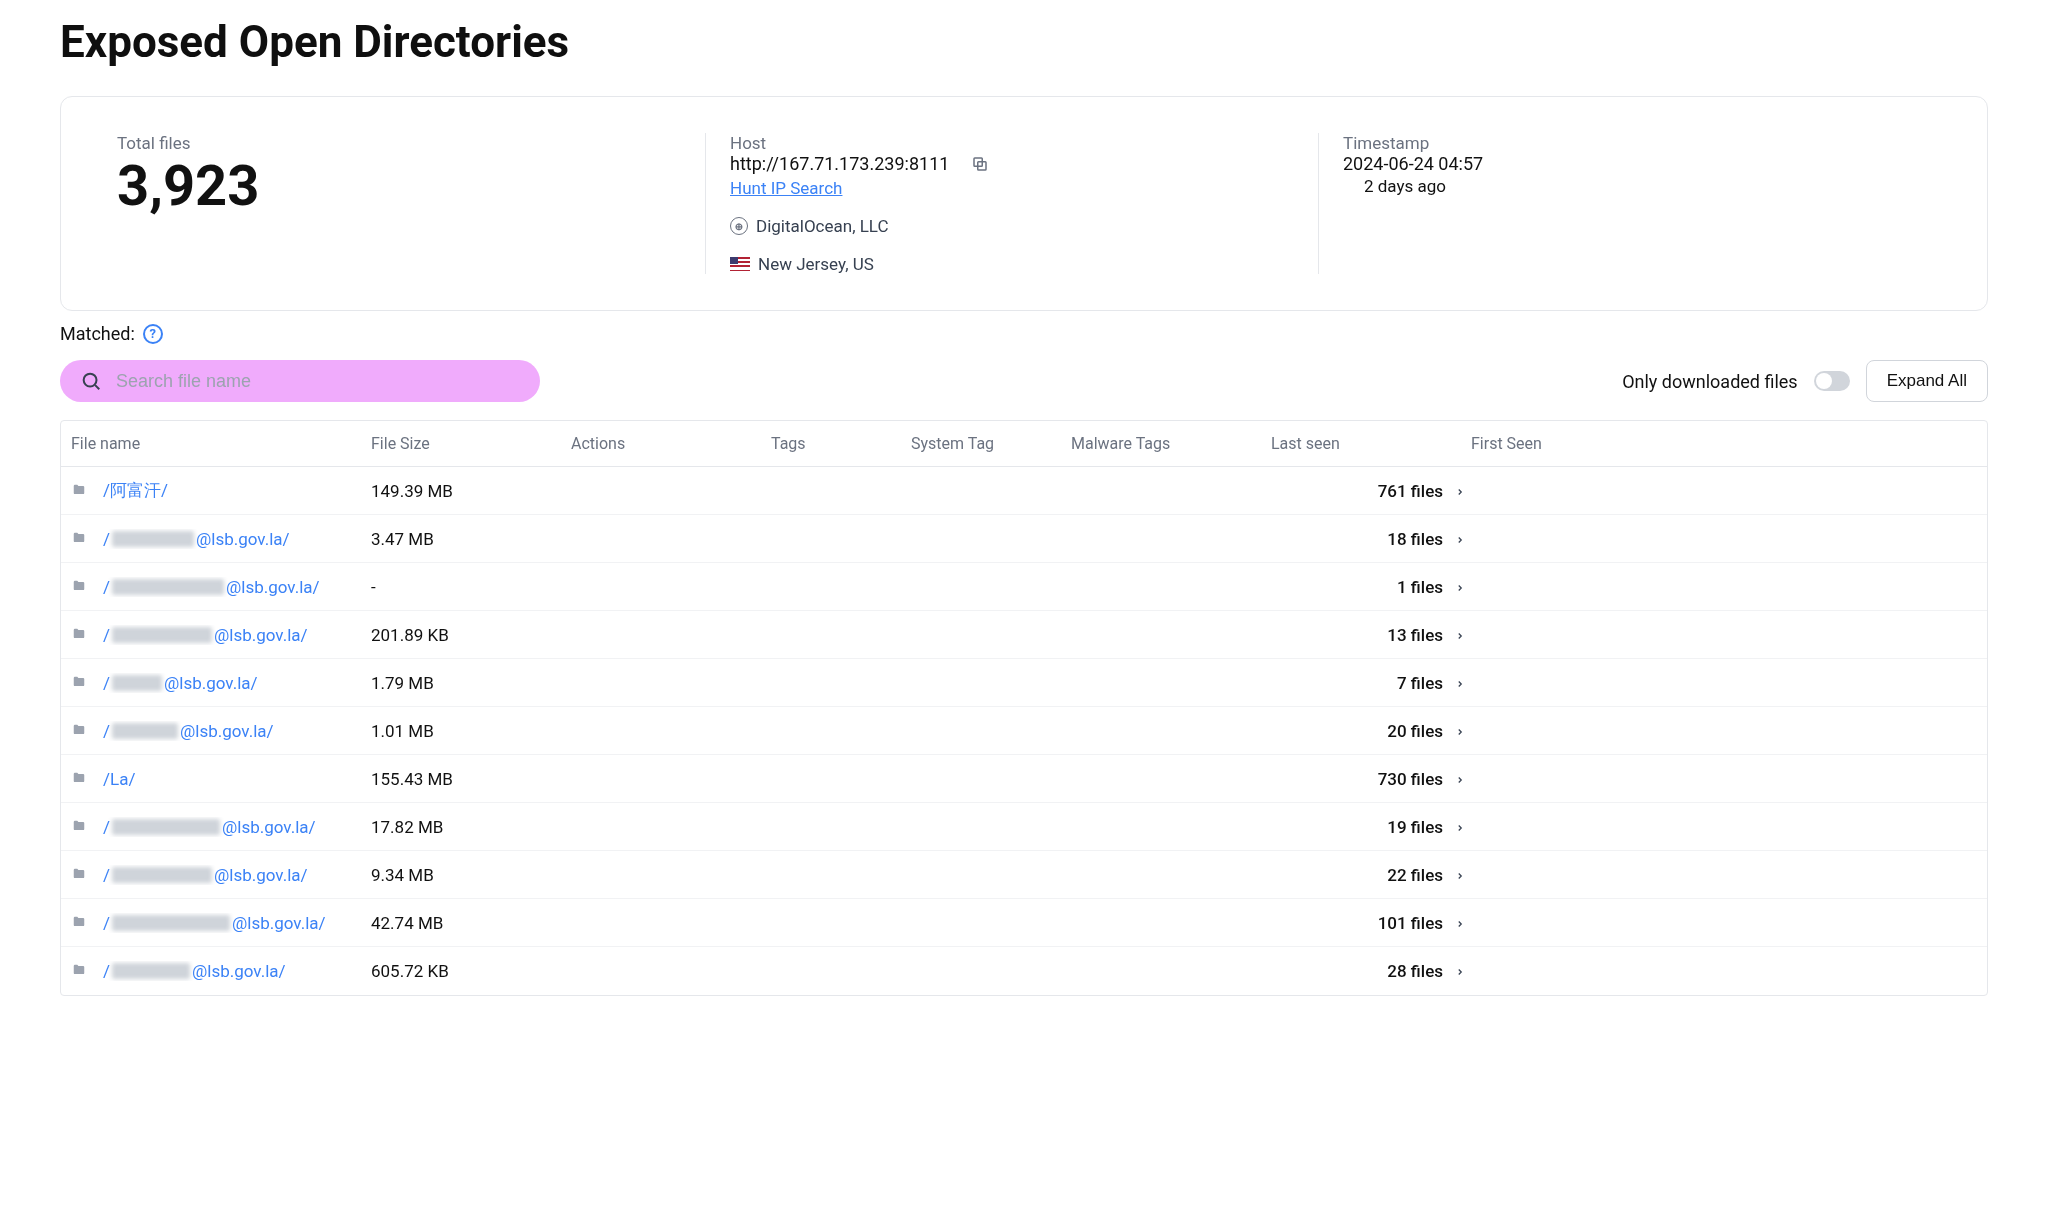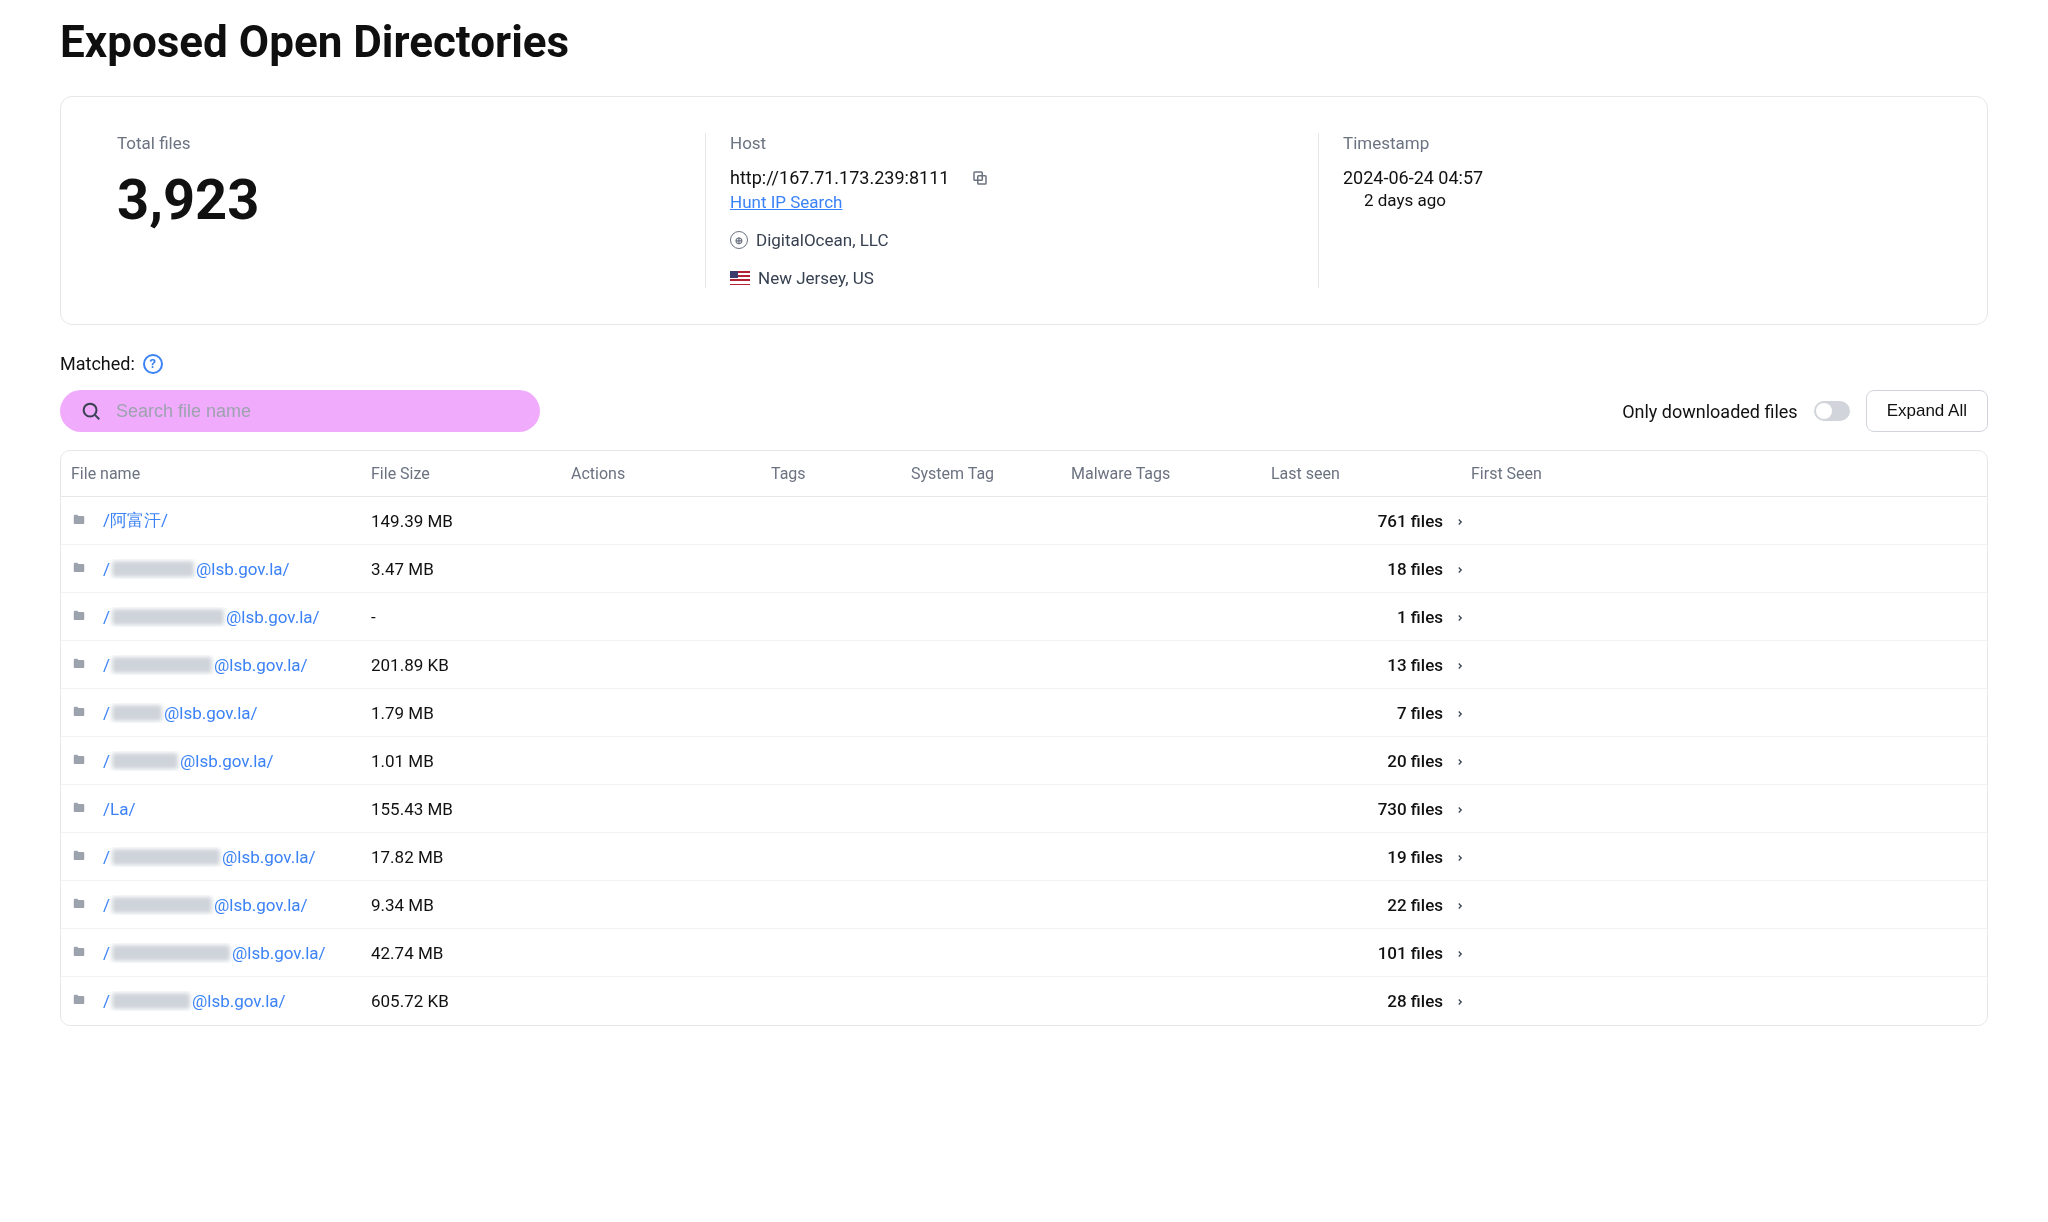--- a/index.html
+++ b/index.html
@@ -25,21 +25,21 @@
   .summary-col {
     flex: 1;
     padding: 0 24px;
     border-right: 1px solid #e5e7eb;
   }
   .summary-col:first-child { padding-left: 0; }
   .summary-col:last-child { border-right: none; }
   .summary-label {
     font-size: 17px;
     color: #6b7280;
-    margin-bottom: 14px;
+    margin-bottom: 0;
   }
   .big-number {
     font-size: 56px;
     font-weight: 700;
     color: #111;
   }
   .host-url-row {
     display: flex;
     align-items: center;
     gap: 22px;
@@ -91,21 +91,21 @@
     width: 8px; height: 7px;
     background: #3c3b6e;
   }
   .ts-value { font-size: 18px; color: #111; }
   .ts-ago { font-size: 17px; color: #111; margin-top: 2px; margin-left: 21px; }
 
   .matched-row {
     display: flex;
     align-items: center;
     gap: 8px;
-    margin-top: 28px;
+    margin-top: 12px;
     font-size: 18px;
     color: #111;
   }
   .help-icon {
     width: 20px; height: 20px;
     border: 2px solid #3b82f6;
     color: #3b82f6;
     border-radius: 50%;
     display: inline-flex;
     align-items: center;
@@ -164,21 +164,21 @@
     background: #fff;
     padding: 10px 20px;
     font-size: 17px;
     color: #111;
     cursor: pointer;
   }
 
   .table-wrap {
     margin-top: 18px;
     border: 1px solid #e5e7eb;
-    border-radius: 10px;
+    border-radius: 4px;
     overflow: hidden;
   }
   .thead, .trow {
     display: grid;
     grid-template-columns: 300px 160px 200px 180px 160px 200px 200px 1fr;
     align-items: center;
     padding: 0 10px;
   }
   .thead {
     height: 46px;

